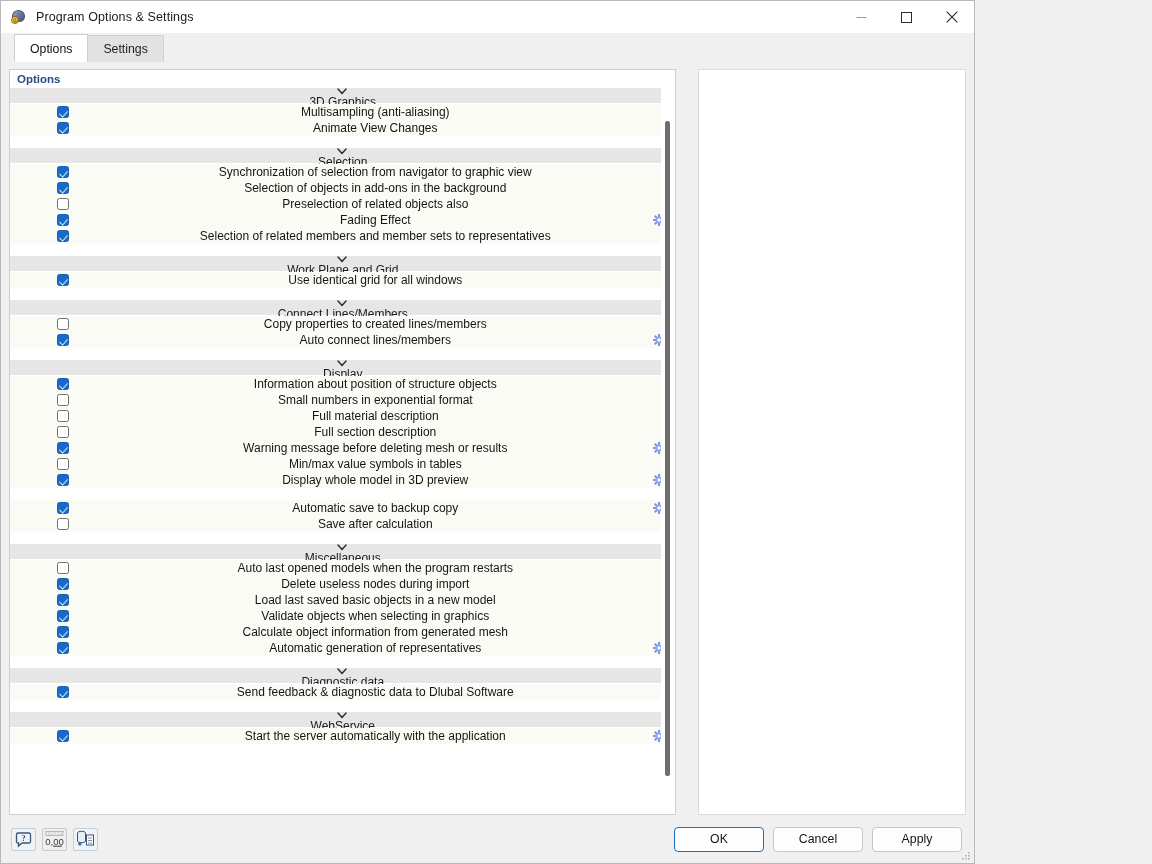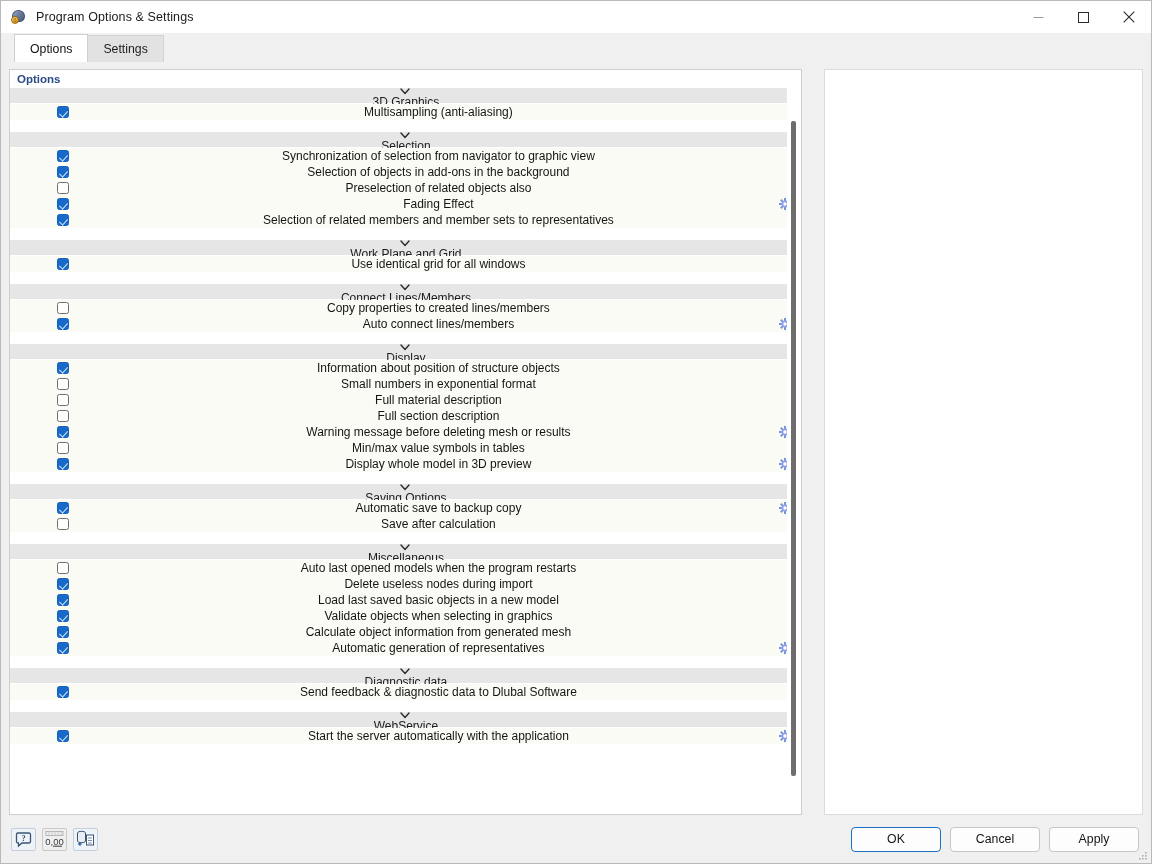--- a/index.html
+++ b/index.html
@@ -6,21 +6,21 @@
   html, body {
     margin: 0; padding: 0;
     width: 1152px; height: 864px;
     font-family: "Liberation Sans", sans-serif;
     font-size: 12px;
     background: #f0f0f0;
     overflow: hidden;
   }
   .window {
     position: relative;
-    width: 1152px; height: 864px;
+    width: 975px; height: 864px;
     background: #f0f0f0;
     border: 1px solid #b9b9b9;
     display: flex; flex-direction: column;
   }
   
   .titlebar {
     height: 32px; min-height: 32px;
     background: #ffffff;
     display: flex; align-items: center;
     border-bottom: none;
@@ -290,20 +290,24 @@
                   </svg>
                 </span>
                 <span class="sec-name">3D Graphics</span>
               </div>
               <div class="sec-items">
                 <div class="gutter"></div>
                 <div class="row">
                   <span class="cb on"></span>
                   <span class="row-label">Multisampling (anti-aliasing)</span>
                 </div>
+                <div class="row">
+                  <span class="cb on"></span>
+                  <span class="row-label">Animate View Changes</span>
+                </div>
               </div>
               <div class="spacer-row"></div>
             </div>
             <div class="section">
               <div class="sec-header">
                 <span class="sec-chev">
                   <svg width="10" height="7" viewBox="0 0 10 7">
                     <path d="M1 1 L5 5.4 L9 1" fill="none" stroke="#2b2b2b" stroke-width="1.4" stroke-linecap="round"></path>
                   </svg>
                 </span>
@@ -450,28 +454,20 @@
         <rect x="0" y="5" width="12" height="2" transform="rotate(45 6 6)"></rect>
       </g>
       <circle cx="6" cy="6" r="3.6" fill="#8fa4e8"></circle>
       <circle cx="6" cy="6" r="1.7" fill="#ffffff"></circle>
     </svg></span>
                 </div>
               </div>
               <div class="spacer-row"></div>
             </div>
             <div class="section">
-              <div class="sec-header">
-                <span class="sec-chev">
-                  <svg width="10" height="7" viewBox="0 0 10 7">
-                    <path d="M1 1 L5 5.4 L9 1" fill="none" stroke="#2b2b2b" stroke-width="1.4" stroke-linecap="round"></path>
-                  </svg>
-                </span>
-                <span class="sec-name">Saving Options</span>
-              </div>
               <div class="sec-items">
                 <div class="gutter"></div>
                 <div class="row">
                   <span class="cb on"></span>
                   <span class="row-label">Automatic save to backup copy</span>
                   <span class="gear"><svg width="12" height="12" viewBox="0 0 12 12">
       <g fill="#7b92e0">
         <rect x="5" y="0" width="2" height="12"></rect>
         <rect x="0" y="5" width="12" height="2"></rect>
         <rect x="5" y="0" width="2" height="12" transform="rotate(45 6 6)"></rect>

